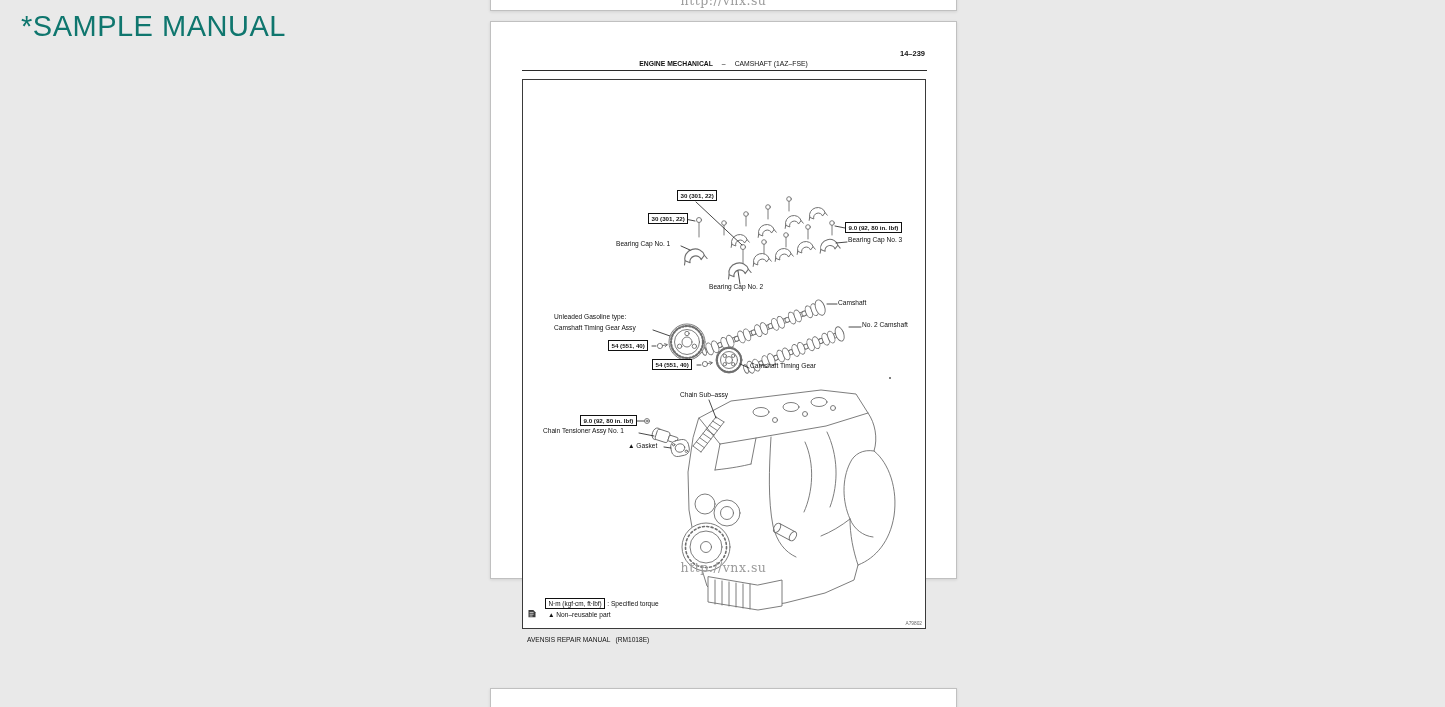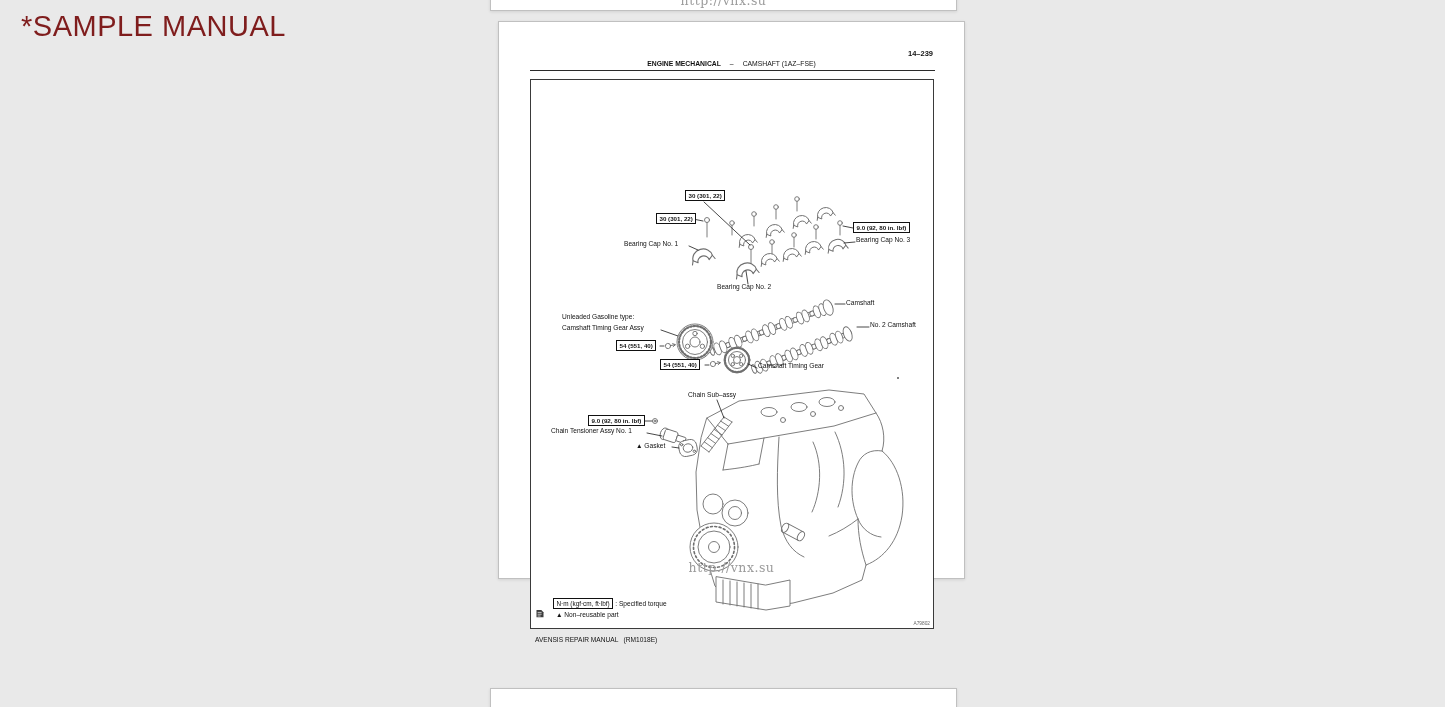--- a/index.html
+++ b/index.html
@@ -1,25 +1,25 @@
 <!DOCTYPE html>
 <html><head>
 <meta charset="utf-8">
 <style>
   * { margin:0; padding:0; box-sizing:border-box; }
   html,body { width:1445px; height:707px; }
   body { font-family:"Liberation Sans", sans-serif; }
   .stage { position:relative; width:1445px; height:707px; background:#e9e9e9; overflow:hidden; }
 
-  .sample-wm { position:absolute; left:21px; top:10px; font-size:29px; color:#7f1d1d; letter-spacing:.5px; }
+  .sample-wm { position:absolute; left:21px; top:10px; font-size:29px; color:#0f766e; letter-spacing:.5px; }
 
   .page { position:absolute; left:490px; width:467px; background:#ffffff;
           border:1px solid #c0c0c0; box-shadow:0 1px 3px rgba(0,0,0,.10); }
   .page-prev { top:-41px; height:52px; }
-  .page-main { top:21px;  height:558px;margin-left:8px; }
+  .page-main { top:21px;  height:558px; }
   .page-next { top:688px; height:60px; }
 
   .url-wm { position:absolute; left:0; right:0; text-align:center;
             font-family:"DejaVu Serif", serif; font-size:12.5px; color:#9b9b9b; letter-spacing:.5px; }
   .url-wm.top { bottom:2px; }
   .url-wm.bottom { bottom:3px; }
 
   .pageno { position:absolute; top:27px; right:31px; font-size:7.5px; font-weight:bold; color:#111; }
 
   .hdr { position:absolute; top:38px; left:0; right:0; text-align:center; font-size:6.8px; color:#111; }

